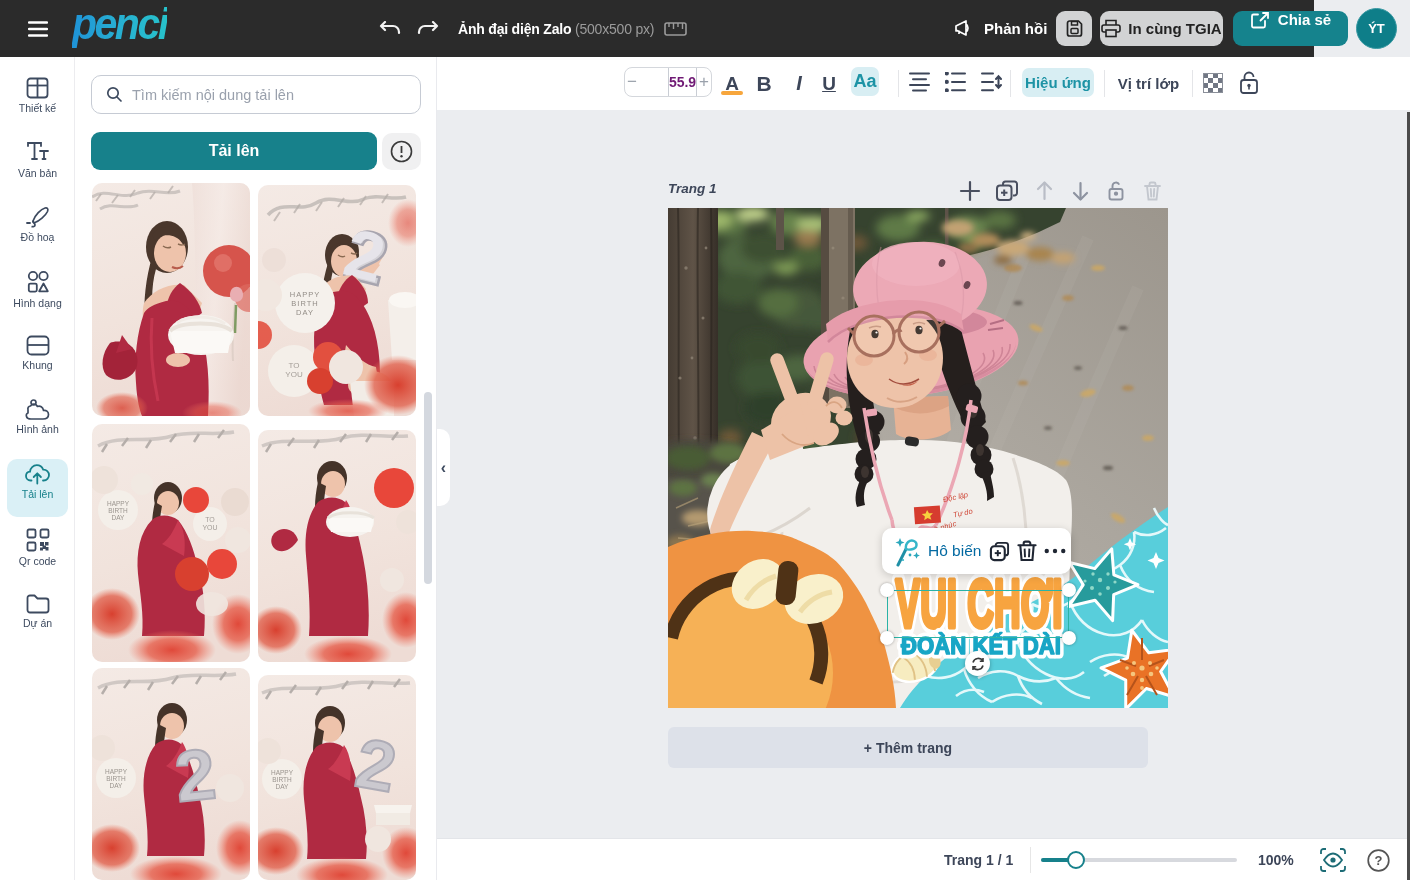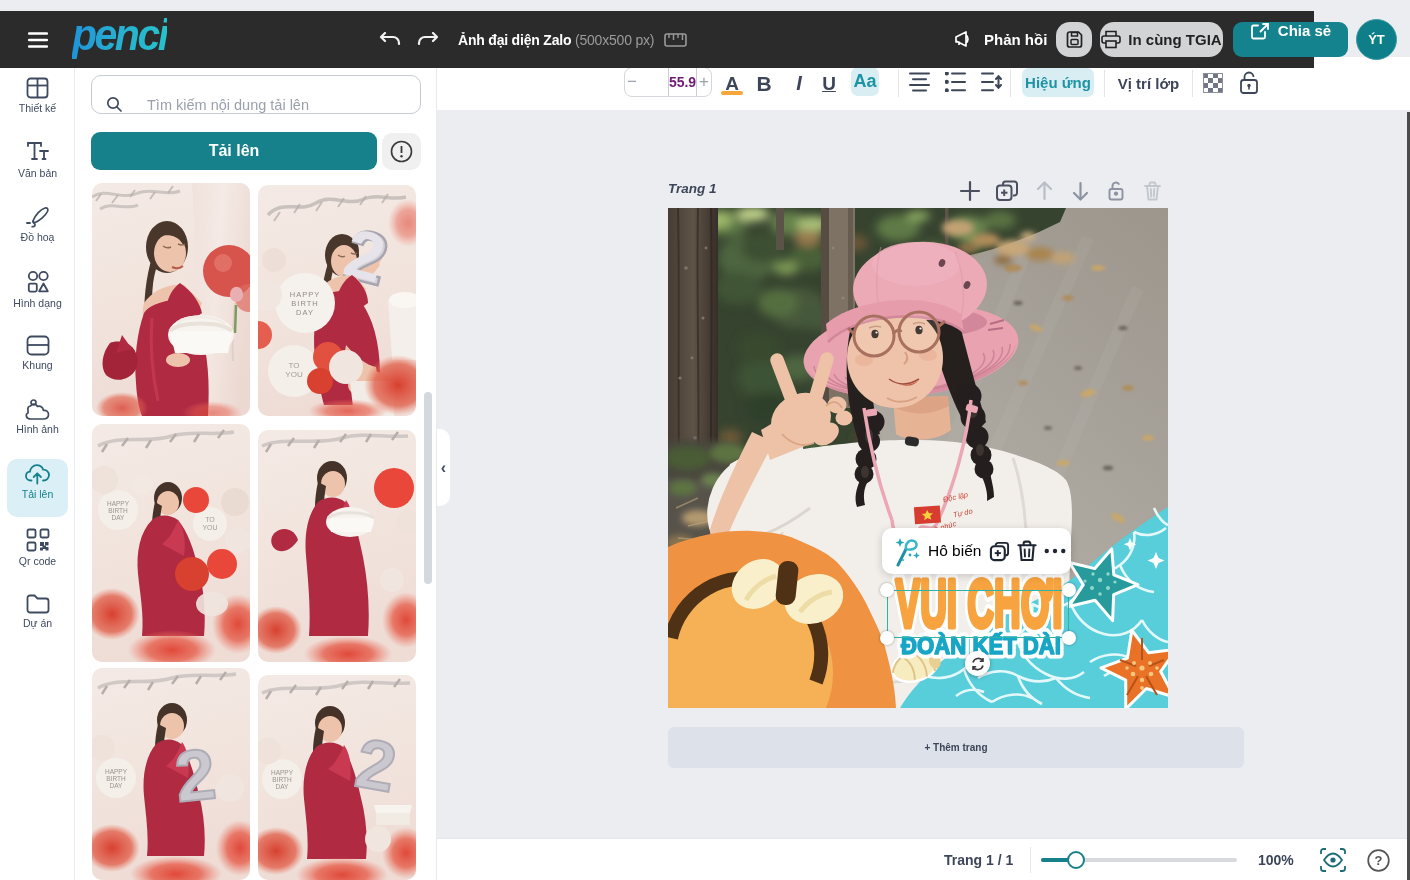--- a/index.html
+++ b/index.html
@@ -1,59 +1,59 @@
 <!DOCTYPE html>
 <html><head>
 <meta charset="utf-8">
 <style>
 * { margin:0; padding:0; box-sizing:border-box; }
 html,body { width:1410px; height:880px; overflow:hidden; }
 body { font-family:"Liberation Sans", sans-serif; background:#ebedf0; position:relative; }
 .abs { position:absolute; }
 
-#topbar { position:absolute; left:0; top:11px; width:1314px; height:57px; background:#2b2b2b; z-index:30; }
+#topbar { position:absolute; left:0; top:0; width:1314px; height:57px; background:#2b2b2b; z-index:30; }
 #logo { position:absolute; left:72px; top:1px; font-family:"Liberation Sans", sans-serif; font-style:italic; font-weight:bold; font-size:41px; letter-spacing:-2.5px; transform:scaleY(1.08);
   background:linear-gradient(90deg,#1f93d8 0%,#27aed2 45%,#27c2cb 100%); -webkit-background-clip:text; background-clip:text; color:transparent; }
 #docname { position:absolute; left:458px; top:21px; font-size:14px; font-weight:bold; color:#fff; white-space:nowrap; letter-spacing:-0.2px; }
 #docname span { color:#9b9b9b; font-weight:normal; }
-.darkbtn { position:absolute; top:11px; height:35px; background:#d2d3d4; border-radius:14px; display:flex; align-items:center; justify-content:center; gap:7px; color:#222; font-size:15px; font-weight:bold; }
+.darkbtn { position:absolute; top:11px; height:35px; background:#d2d3d4; border-radius:9px; display:flex; align-items:center; justify-content:center; gap:7px; color:#222; font-size:15px; font-weight:bold; }
 #feedback { position:absolute; top:18px; left:953px; color:#fff; font-size:15px; font-weight:bold; display:flex; gap:9px; align-items:center; }
 #sharebtn { position:absolute; top:11px; left:1233px; width:115px; height:35px; background:#15838d; border-radius:9px; color:#fff; display:flex; justify-content:center; gap:8px; font-size:15px; font-weight:bold; }
 #avatar { position:absolute; left:1356px; top:8px; width:41px; height:41px; border-radius:50%; background:#0e7e89; border:1.5px solid #3a9aa3; color:#fff; font-size:13px; font-weight:bold; display:flex; align-items:center; justify-content:center; }
 
 #leftnav { position:absolute; left:0; top:57px; width:75px; height:823px; background:#fff; border-right:1px solid #ececef; z-index:20; }
 .navitem { position:absolute; left:0; width:75px; text-align:center; color:#3d4a5f; }
 .navitem svg { display:block; margin:0 auto 3px; }
 .navitem .lbl { font-size:10.5px; }
 #navsel { position:absolute; left:7px; top:402px; width:61px; height:58px; background:#daf0f6; border-radius:10px; }
 .navitem.sel { color:#17818b; }
 
 #panel { position:absolute; left:75px; top:57px; width:362px; height:823px; background:#fff; border-right:1px solid #e9eaee; z-index:10; overflow:hidden; }
-#search { position:absolute; left:16px; top:18px; width:330px; height:39px; border:1px solid #c6cbd4; border-radius:10px; background:#fff; display:flex; align-items:flex-end; padding-left:14px; gap:24px; }
+#search { position:absolute; left:16px; top:18px; width:330px; height:39px; border:1px solid #c6cbd4; border-radius:10px; background:#fff; display:flex; align-items:center; padding-left:14px; gap:9px; }
 #search .ph { color:#9aa1ad; font-size:14.5px; }
 #upbtn { position:absolute; left:16px; top:75px; width:286px; height:38px; background:#17818b; border-radius:9px; color:#fff; font-size:16px; font-weight:bold; display:flex; align-items:center; justify-content:center; }
 #infobtn { position:absolute; left:307px; top:76px; width:39px; height:37px; background:#f0f0f1; border-radius:10px; display:flex; align-items:center; justify-content:center; }
 .thumb { position:absolute; width:158px; border-radius:10px; overflow:hidden; }
 .thumb svg { display:block; }
 #pscroll { position:absolute; left:349px; top:335px; width:8px; height:192px; border-radius:4px; background:#d4d8df; }
 #collapse { position:absolute; left:437px; top:429px; width:13px; height:77px; background:#fff; border-radius:0 10px 10px 0; z-index:9; display:flex; align-items:center; justify-content:center; color:#3d4a5f; font-size:16px; font-weight:bold; }
 
 #toolbar { position:absolute; left:437px; top:57px; width:973px; height:53px; background:#fff; z-index:8; }
 #fontsel { position:absolute; left:8px; top:10px; width:171px; height:30px; border:1px solid #c6cbd4; border-radius:8px; display:flex; align-items:center; justify-content:space-between; padding:0 13px 0 17px; font-size:15px; font-weight:bold; color:#3d4659; }
 #stepper { position:absolute; left:187px; top:10px; width:88px; height:30px; border:1px solid #d4d7dc; border-radius:8px; display:flex; color:#9aa1ab; font-size:17px; }
 #stepper .seg { flex:1; display:flex; align-items:center; justify-content:center; }
 #stepper .mid { border-left:1px solid #c9cdd4; border-right:1px solid #c9cdd4; color:#701a75; font-size:14px; font-weight:bold; flex:1.5;margin-left:29px; }
 .tbtxt { position:absolute; top:0; height:53px; display:flex; align-items:center; justify-content:center; color:#3d4659; }
 .pill { background:#d8eef3; border-radius:7px; color:#1d93a5; }
 .vsep { position:absolute; top:13px; width:1px; height:27px; background:#e4e5e8; }
 
 #trang1 { position:absolute; left:668px; top:181px; font-size:13.5px; font-weight:bold; color:#3d4659;font-style:italic; }
 #pageicons { position:absolute; left:955px; top:178px; }
 #canvas { position:absolute; left:668px; top:208px; width:500px; height:500px; }
-#addpage { position:absolute; left:668px; top:727px; width:576px; height:41px; background:#dde1e9; border-radius:6px; color:#3d4659; font-size:10px; font-weight:bold; display:flex; align-items:center; justify-content:center; }
+#addpage { position:absolute; left:668px; top:727px; width:480px; height:41px; background:#dde1e9; border-radius:6px; color:#3d4659; font-size:14px; font-weight:bold; display:flex; align-items:center; justify-content:center; }
 
 #hobtn { position:absolute; left:882px; top:528px; width:189px; height:46px; background:#fff; border-radius:10px; box-shadow:0 2px 8px rgba(0,0,0,.18); z-index:6; display:flex; align-items:center; white-space:nowrap; }
 #selrect { position:absolute; left:887px; top:590px; width:182px; height:48px; border:1.5px solid #2ab3a6; z-index:5; }
 .handle { position:absolute; width:14px; height:14px; border-radius:50%; background:#fff; box-shadow:0 0 3px rgba(0,0,0,.35); z-index:6; }
 #rotator { position:absolute; left:965px; top:651px; width:25px; height:25px; border-radius:50%; background:#fff; box-shadow:0 1px 4px rgba(0,0,0,.3); z-index:6; display:flex; align-items:center; justify-content:center; }
 
 #botbar { position:absolute; left:437px; top:838px; width:973px; height:42px; background:#fff; border-top:1px solid #e3e5e9; z-index:8; }
 #botbar .txt { position:absolute; top:0; height:42px; display:flex; align-items:center; font-size:14px; font-weight:bold; color:#3d4659;text-align:right; }
 #slider { position:absolute; left:604px; top:19px; width:196px; height:4px; border-radius:2px; background:#d7d9de; }
 #slider .fill { position:absolute; left:0; top:0; height:4px; width:34px; background:#17818b; border-radius:2px; }
@@ -875,21 +875,21 @@
 
 <div id="hobtn">
   <svg style="margin-left:11px" width="27" height="31" viewBox="0 0 27 31">
       <path d="M5 29 L13 13" stroke="#1f8fa6" stroke-width="3" stroke-linecap="round"></path>
       <path d="M13 13 C12 7 17 3 21 5 C25 7 24 12 20 13 C16.5 14 14 13.5 13 13 Z" fill="none" stroke="#35b6c9" stroke-width="2.4" stroke-linejoin="round"></path>
       <path d="M7 2 l1.3 3.2 3.2 1.3 -3.2 1.3 -1.3 3.2 -1.3 -3.2 -3.2 -1.3 3.2 -1.3 Z" fill="#2aa7bc"></path>
       <path d="M23.5 16 l1 2.4 2.4 1 -2.4 1 -1 2.4 -1 -2.4 -2.4 -1 2.4 -1 Z" fill="#2aa7bc"></path>
       <circle cx="17" cy="19" r="1.4" fill="#2aa7bc"></circle>
       <circle cx="10" cy="24" r="1.1" fill="#35b6c9"></circle>
     </svg>
-  <span style="font-size:15.5px;color:#000000;margin-left:8px;">Hô biến</span>
+  <span style="font-size:15.5px;color:#0369a1;margin-left:8px;">Hô biến</span>
   <svg style="margin-left:8px" width="21" height="21" viewBox="0 0 22 22">
       <path d="M7 5 V4.5 A2.5 2.5 0 0 1 9.5 2 h8 A2.5 2.5 0 0 1 20 4.5 v8 a2.5 2.5 0 0 1 -2.5 2.5 H17" fill="none" stroke="#1f2633" stroke-width="2"></path>
       <rect x="2" y="5.5" width="14.5" height="14.5" rx="3.5" fill="none" stroke="#1f2633" stroke-width="2.2"></rect>
       <line x1="9.2" y1="9.5" x2="9.2" y2="16" stroke="#1f2633" stroke-width="2"></line>
       <line x1="6" y1="12.7" x2="12.5" y2="12.7" stroke="#1f2633" stroke-width="2"></line>
     </svg>
   <svg style="margin-left:7px" width="20" height="22" viewBox="0 0 21 23">
       <path d="M3.5 6 L4.8 21 h11.4 L17.5 6" fill="none" stroke="#1f2633" stroke-width="2.2" stroke-linecap="round"></path>
       <line x1="1.5" y1="5.5" x2="19.5" y2="5.5" stroke="#1f2633" stroke-width="2.2" stroke-linecap="round"></line>
       <path d="M7 5.5 V3.5 A1.8 1.8 0 0 1 8.8 1.7 h3.4 A1.8 1.8 0 0 1 14 3.5 v2" fill="none" stroke="#1f2633" stroke-width="2.2"></path>

